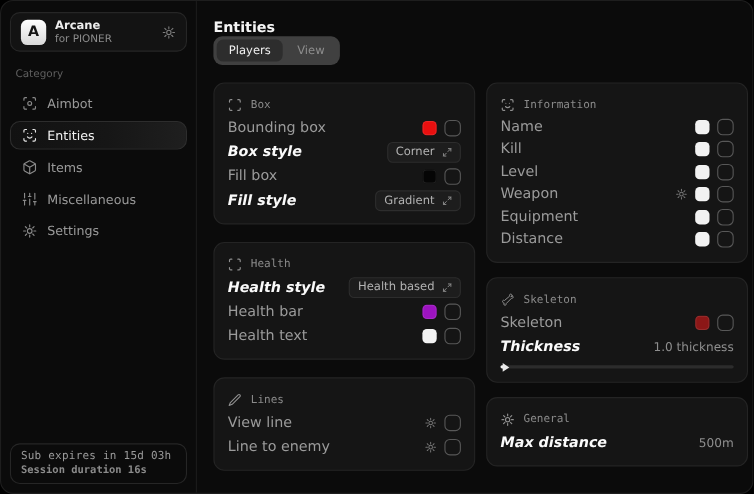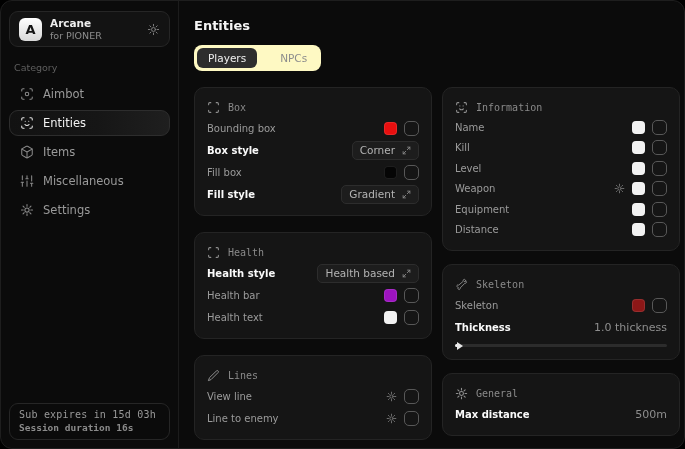--- a/index.html
+++ b/index.html
@@ -30,35 +30,35 @@
     background:linear-gradient(90deg,#121212 0%,#161616 55%,#1f1f1f 100%);}
   .nav-item.active .nicon{color:#e8e8e8;}
   .side-spacer{flex:1;}
   .sub-card{border:1px solid #262626;border-radius:9px;padding:5px 9px 6px 9px;
     font-family:"DejaVu Sans Mono","Liberation Mono",monospace;margin-top:14px;}
   .sub-line1{font-size:10px;color:#9a9a9a;letter-spacing:0.2px;}
   .sub-line2{font-size:9.5px;color:#8b8b8b;font-weight:bold;margin-top:2px;}
   
   .main{flex:1;padding:12px 13px 0 15px;}
   .page-title{font-size:13px;font-weight:bold;color:#f5f5f5;margin-top:5px;}
-  .tabs{display:inline-flex;background:#fef9c3;border-radius:8px;padding:3px;gap:12px;margin-top:12px;}
+  .tabs{display:inline-flex;background:#404040;border-radius:8px;padding:3px;gap:2px;}
   .tab{font-size:10.5px;color:#8d8d8d;padding:4px 11px;border-radius:6px;cursor:pointer;}
   .tab.active{background:#2d2d2d;color:#f0f0f0;}
   .columns{display:flex;gap:10px;margin-top:16px;}
   .col{width:238px;display:flex;flex-direction:column;}
   .col-left{gap:16px;}
   .col-right{gap:13px;}
   .card{background:#151515;border:1px solid #242424;border-radius:10px;padding:9px 12px 10px 12px;}
   .card-header{display:flex;align-items:center;gap:8px;color:#8a8a8a;
     font-family:"DejaVu Sans Mono","Liberation Mono",monospace;font-size:10px;height:20px;}
   .card-header .cicon{display:flex;color:#8f8f8f;}
   .row{display:flex;align-items:center;justify-content:space-between;height:22px;}
   .row.tight{height:20.5px;}
-  .rlabel{font-size:10px;color:#9b9b9b;}
-  .rlabel.emph{color:#fafafa;font-weight:bold;}
+  .rlabel{font-size:13px;color:#9b9b9b;}
+  .rlabel.emph{color:#fafafa;font-weight:bold;font-style:italic;}
   .controls{display:flex;align-items:center;gap:7px;}
   .swatch{width:13px;height:13px;border-radius:4px;cursor:pointer;
     box-shadow:inset 0 0 0 1px rgba(255,255,255,0.10);}
   .checkbox{width:15px;height:15px;border-radius:5px;border:1.6px solid #585858;cursor:pointer;}
   .dropdown{display:flex;align-items:center;gap:7px;background:#1d1d1d;border:1px solid #2d2d2d;
     border-radius:5px;height:19px;padding:0 7px;font-size:10.5px;color:#b3b3b3;cursor:pointer;}
   .dropdown .dicon{display:flex;color:#8a8a8a;}
   .mini-gear{display:flex;color:#777;cursor:pointer;}
   .val{font-size:11px;color:#8e8e8e;}
   .slider{position:relative;height:8px;margin-top:3px;cursor:pointer;}
@@ -174,21 +174,21 @@
       <div class="sub-line1">Sub expires in 15d 03h</div>
       <div class="sub-line2">Session duration 16s</div>
     </div>
   </div>
 
   <div class="main">
     <div class="page-title">Entities</div>
 
     <div class="tabs">
       <div class="tab active">Players</div>
-      <div class="tab">NPCs</div>
+      <div class="tab">View</div>
     </div>
 
     <div class="columns">
 
       <div class="col col-left">
 
         <div class="card">
           <div class="card-header">
             <span class="cicon">
               <svg class="ic" width="13" height="13" fill="none" stroke="currentColor" stroke-width="2" stroke-linecap="round" stroke-linejoin="round">

